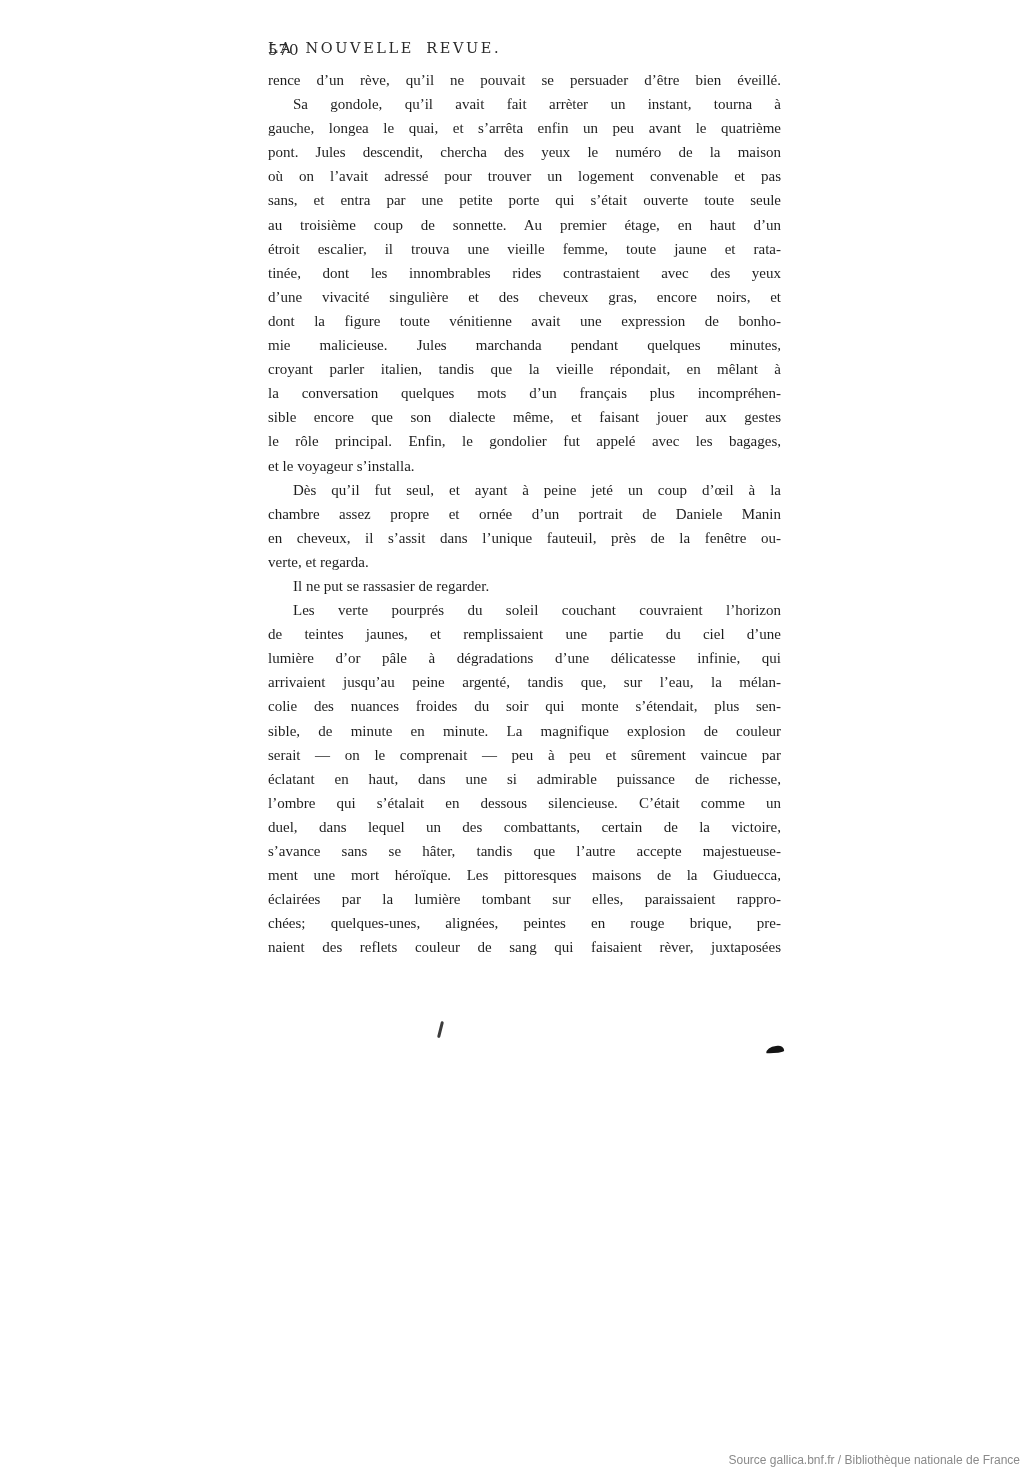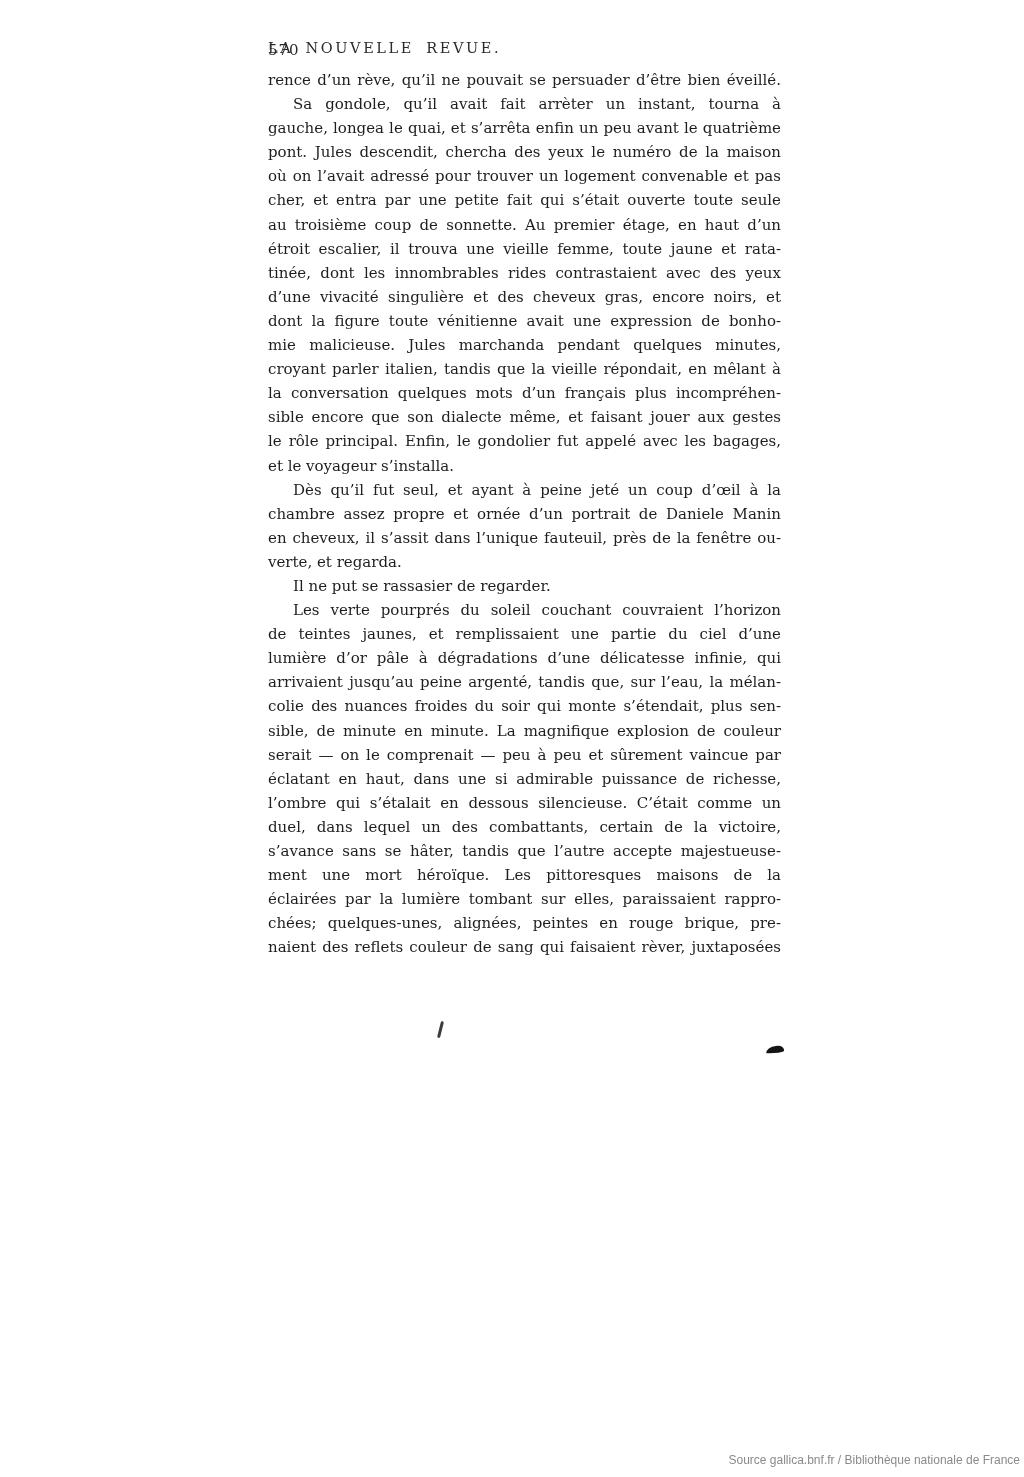--- a/index.html
+++ b/index.html
@@ -36,20 +36,21 @@
     top: 68px; left: 258px; width: 513px;
     font-size: 15px;
     line-height: 24.1px;
     color: #1e1e1e;
   }
   .line {
     height: 24.1px;
     overflow: hidden;
     text-align: justify;
     text-align-last: justify;
+    font-family: Liberation Serif, serif;
   }
   .line.end {
     text-align: center;
     text-align-last: left;
   }
   .line.first { text-indent: 25px; }
 
   
   .mark-slash {
     position: absolute; left: 429px; top: 1021px;
@@ -89,21 +90,21 @@
 
     <div class="para">
       <div class="line">rence d’un rève, qu’il ne pouvait se persuader d’être bien éveillé.</div>
     </div>
 
     <div class="para">
       <div class="line first">Sa gondole, qu’il avait fait arrèter un instant, tourna à</div>
       <div class="line">gauche, longea le quai, et s’arrêta enfin un peu avant le quatrième</div>
       <div class="line">pont. Jules descendit, chercha des yeux le numéro de la maison</div>
       <div class="line">où on l’avait adressé pour trouver un logement convenable et pas</div>
-      <div class="line">cher, et entra par une petite fait qui s’était ouverte toute seule</div>
+      <div class="line">sans, et entra par une petite porte qui s’était ouverte toute seule</div>
       <div class="line">au troisième coup de sonnette. Au premier étage, en haut d’un</div>
       <div class="line">étroit escalier, il trouva une vieille femme, toute jaune et rata-</div>
       <div class="line">tinée, dont les innombrables rides contrastaient avec des yeux</div>
       <div class="line">d’une vivacité singulière et des cheveux gras, encore noirs, et</div>
       <div class="line">dont la figure toute vénitienne avait une expression de bonho-</div>
       <div class="line">mie malicieuse. Jules marchanda pendant quelques minutes,</div>
       <div class="line">croyant parler italien, tandis que la vieille répondait, en mêlant à</div>
       <div class="line">la conversation quelques mots d’un français plus incompréhen-</div>
       <div class="line">sible encore que son dialecte même, et faisant jouer aux gestes</div>
       <div class="line">le rôle principal. Enfin, le gondolier fut appelé avec les bagages,</div>

